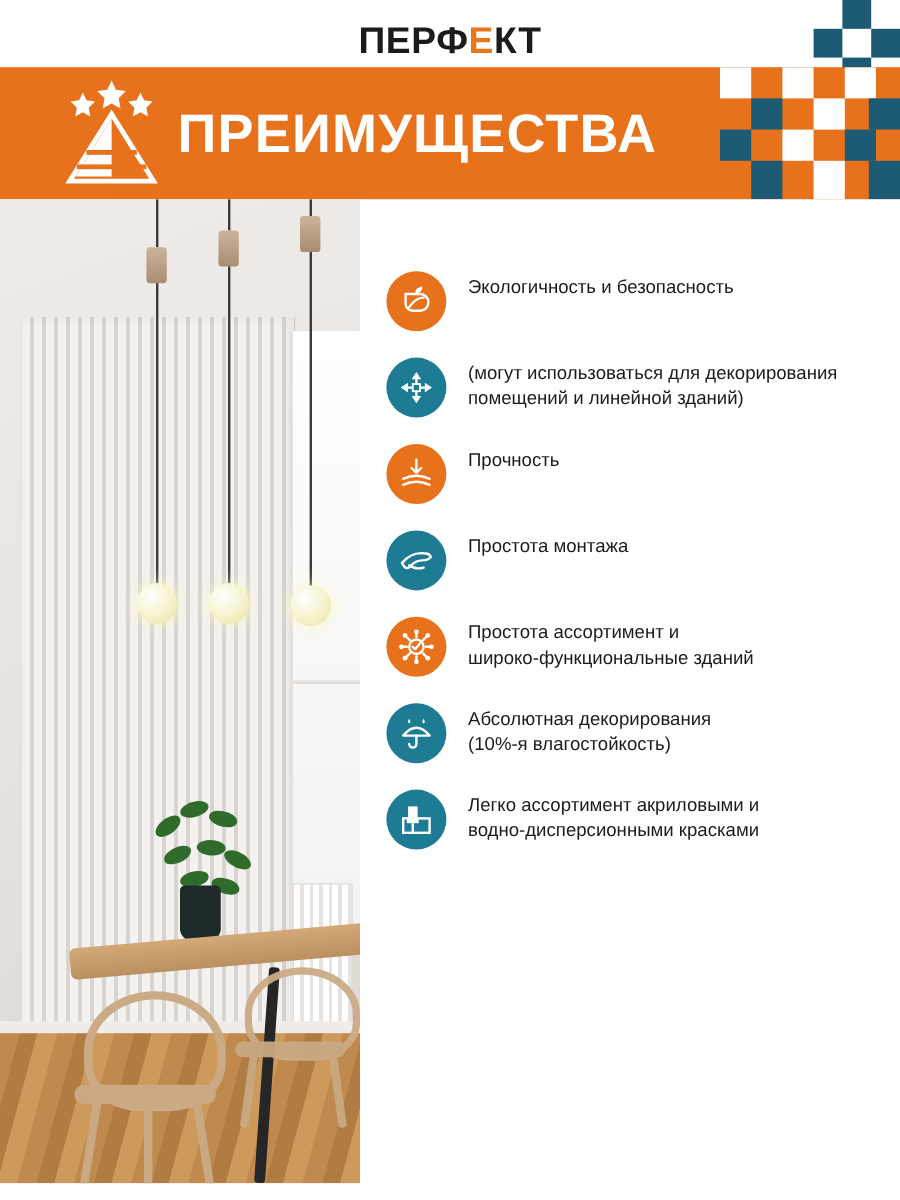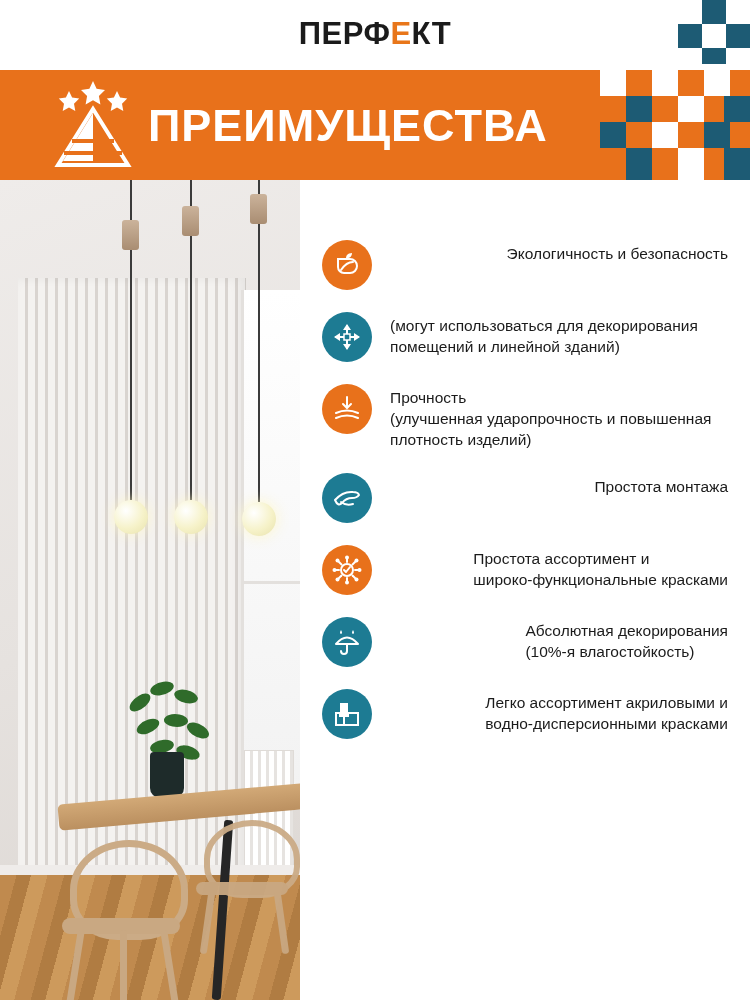--- a/index.html
+++ b/index.html
@@ -11,21 +11,21 @@
     height: 1000px;
     background: #ffffff;
     font-family: "Liberation Sans", sans-serif;
     overflow: hidden;
     position: relative;
   }
 
   
   .header {
     position: relative;
-    height: 70px;
+    height: 56px;
     background: #ffffff;
   }
   .brand {
     position: absolute;
     left: 0;
     right: 0;
     top: 16px;
     text-align: center;
     font-size: 31px;
     font-weight: bold;
@@ -99,21 +99,20 @@
     flex: 1;
     padding: 60px 22px 0 22px;
     box-sizing: border-box;
   }
 
   
   .feature {
     display: flex;
     align-items: flex-start;
     margin-bottom: 22px;
-    justify-content: space-between;
   }
   .f-icon {
     width: 50px;
     height: 50px;
     border-radius: 50%;
     flex: 0 0 50px;
     display: flex;
     align-items: center;
     justify-content: center;
     margin-right: 18px;
@@ -458,21 +457,20 @@
           <g stroke="#fff" stroke-width="2" fill="none" stroke-linecap="round">
             <line x1="15" y1="3" x2="15" y2="13"></line>
             <polyline points="11,10 15,14 19,10"></polyline>
             <path d="M4 19 q11 -5 22 0"></path>
             <path d="M4 24 q11 -5 22 0"></path>
           </g>
         </svg>
       </div>
       <div class="f-text">
         <span>Прочность</span>
-        <span class="sub">(улучшенная ударопрочность и повышенная плотность изделий)</span>
       </div>
     </div>
 
     <div class="feature">
       <div class="f-icon teal">
         <svg width="32" height="32" viewBox="0 0 32 32" aria-hidden="true">
           <path d="M4 18 q8 -9 18 -8 q5 0 6 3 q-2 3 -7 3 q-6 0 -10 5 q-4 4 -7 -3 z" fill="none" stroke="#fff" stroke-width="2" stroke-linejoin="round"></path>
           <path d="M10 20 q5 4 12 2" fill="none" stroke="#fff" stroke-width="2" stroke-linecap="round"></path>
         </svg>
       </div>
@@ -503,21 +501,21 @@
               <circle cx="27.5" cy="15" r="2"></circle>
             <circle cx="5.5" cy="5.5" r="2"></circle>
               <circle cx="24.5" cy="24.5" r="2"></circle>
             <circle cx="24.5" cy="5.5" r="2"></circle>
               <circle cx="5.5" cy="24.5" r="2"></circle>
           </g>
         </svg>
       </div>
       <div class="f-text">
         <span>Простота ассортимент и</span>
-        <span class="sub">широко-функциональные красками</span>
+        <span class="sub">широко-функциональные зданий</span>
       </div>
     </div>
 
     <div class="feature">
       <div class="f-icon teal">
         <svg width="30" height="30" viewBox="0 0 30 30" aria-hidden="true">
           <path d="M4 17 q11 -13 22 0 z" fill="none" stroke="#fff" stroke-width="2" stroke-linejoin="round"></path>
           <path d="M15 17 v7 a3 3 0 0 1 -6 0" fill="none" stroke="#fff" stroke-width="2" stroke-linecap="round"></path>
           <g fill="#fff">
             <path d="M9 3 q2 3 0 4 q-2 -1 0 -4"></path>

